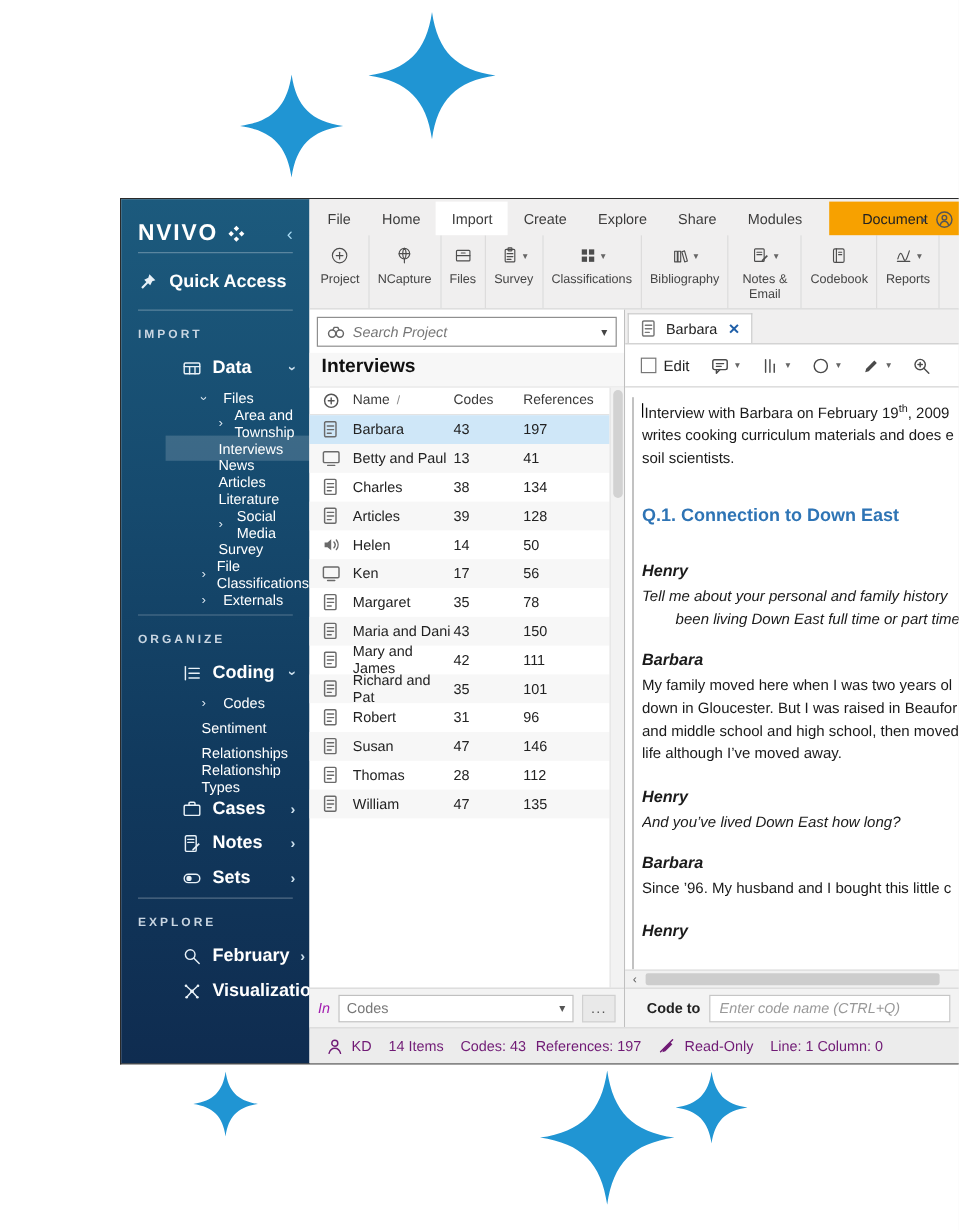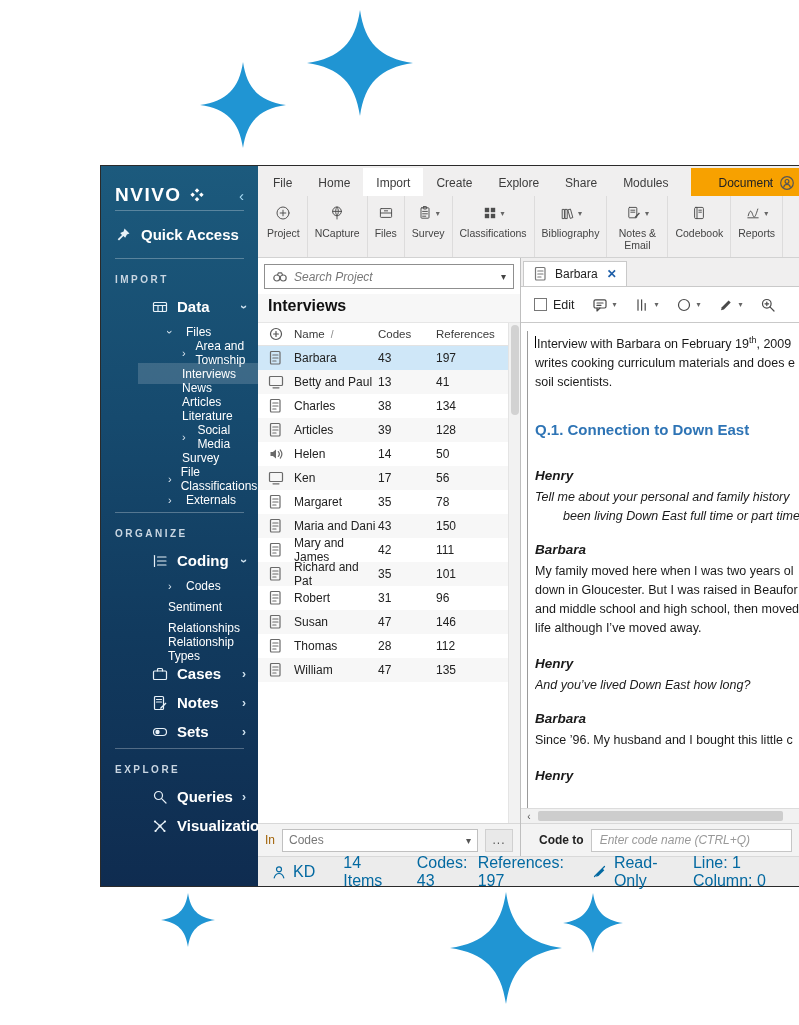--- a/index.html
+++ b/index.html
@@ -82,21 +82,21 @@
   .trow { display:flex; align-items:center; height:24px; font-size:12px; color:#222; }
   .trow:nth-child(even) { background:#f7f7f7; }
   .trow.selected { background:#cfe7f8; }
   .trow .c-icon { color:#6a6a6a; }
   .v-scroll { width:12px; background:#f2f2f2; border-left:1px solid #e4e4e4; }
   .v-thumb { width:8px; height:90px; margin:2px auto; background:#d2d2d2; border-radius:4px; }
   .panel-footer { height:33px; flex-shrink:0; background:#f3f3f3; border-top:1px solid #d8d8d8; display:flex; align-items:center; gap:7px; padding:0 7px; font-size:12px; }
   .scope-select { flex:1; height:23px; background:#fff; border:1px solid #c0c0c0; display:flex; align-items:center; padding:0 6px; color:#777; }
   .scope-select .chev { margin-left:auto; color:#555; font-size:10px; }
   .more-btn { width:28px; height:23px; background:#e9e9e9; border:1px solid #d0d0d0; color:#555; font-size:12px; display:flex; align-items:center; justify-content:center; letter-spacing:1px; }
-  .in-label { color:#a16207; }
+  .in-label { color:#a21caf;font-style:italic; }
 
   
   .doc-panel { flex:1; min-width:0; display:flex; flex-direction:column; background:#f0efef; }
   .doc-tabbar { height:28px; display:flex; align-items:flex-end; padding-left:2px; }
   .doc-tab { background:#fff; border:1px solid #c9c9c9; border-bottom:none; height:25px; display:flex; align-items:center; gap:6px; padding:0 9px; font-size:12px; color:#222; }
   .doc-tab .close-x { color:#1f5fa8; font-weight:bold; font-size:12px; margin-left:3px; }
   .doc-tab .icon { color:#777; }
   .doc-toolbar { height:37px; background:#fff; border:1px solid #c9c9c9; border-left:none; border-right:none; display:flex; align-items:center; gap:17px; padding:0 13px; color:#4a4a4a; }
   .edit-group { display:flex; gap:6px; font-size:12.5px; color:#222; }
   .checkbox { width:13px; height:13px; border:1px solid #777; background:#fff; }
@@ -112,21 +112,21 @@
   .caret { display:inline-block; width:1px; height:12px; background:#000; margin-right:1px; }
   sup.th { font-size:9px; }
   .h-scroll { height:15px; background:#f1f1f1; border-top:1px solid #dcdcdc; display:flex; align-items:center; padding:0 2px; gap:3px; }
   .h-arrow { font-size:10px; color:#555; width:12px; text-align:center; }
   .h-thumb { flex:1; height:10px; background:#cdcdcd; border-radius:2px; margin-right:14px; }
   .codeto-label { font-weight:bold; color:#222; }
   .code-input { flex:1; height:23px; border:1px solid #c6c6c6; background:#fff; padding:0 8px; font-size:12px; font-style:italic; color:#ef4444; font-family:inherit; }
   .code-input::placeholder { color:#999; font-style:italic; }
 
   
-  .statusbar { height:30px; flex-shrink:0; background:#ececec; border-top:1px solid #d9d9d9; display:flex; align-items:center; gap:28px; padding:0 13px; font-size:16px; color:#0369a1; }
+  .statusbar { height:30px; flex-shrink:0; background:#ececec; border-top:1px solid #d9d9d9; display:flex; align-items:center; gap:14px; padding:0 13px; font-size:12px; color:#701a75; }
   .statusbar .grp { display:flex; align-items:center; gap:6px; }
 </style>
 </head>
 <body>
 
 <div class="sparkle" style="left:307px; top:10px;  width:106px; height:106px;">
     <svg width="100%" height="100%" viewBox="0 0 100 100">
       <path d="M50 0C54.5 31 69 45.5 100 50 69 54.5 54.5 69 50 100 45.5 69 31 54.5 0 50 31 45.5 45.5 31 50 0Z" fill="#2095D3"></path>
     </svg>
   </div>
@@ -285,21 +285,21 @@
         </div>
         <div class="sb-divider"></div>
         <div class="section-label">EXPLORE</div>
         <div class="nav-item lvl0">
           <span class="icon nav-icon">
             <svg width="16" height="16" viewBox="0 0 16 16" fill="none" stroke="currentColor" stroke-width="1.2" stroke-linecap="round" stroke-linejoin="round">
               <circle cx="6.5" cy="6.5" r="4"></circle>
               <line x1="9.6" y1="9.6" x2="14" y2="14"></line>
             </svg>
           </span>
-          <span>Queries</span>
+          <span>February</span>
           <span class="trail-chev">›</span>
         </div>
         <div class="nav-item lvl0">
           <span class="icon nav-icon">
             <svg width="16" height="16" viewBox="0 0 16 16" fill="none" stroke="currentColor" stroke-width="1.2" stroke-linecap="round" stroke-linejoin="round">
               <circle cx="8" cy="8" r="1.5" fill="currentColor" stroke="none"></circle>
               <line x1="8" y1="8" x2="3" y2="3.5"></line>
               <line x1="8" y1="8" x2="13" y2="3.5"></line>
               <line x1="8" y1="8" x2="3.5" y2="13"></line>
               <line x1="8" y1="8" x2="12.5" y2="13"></line>

